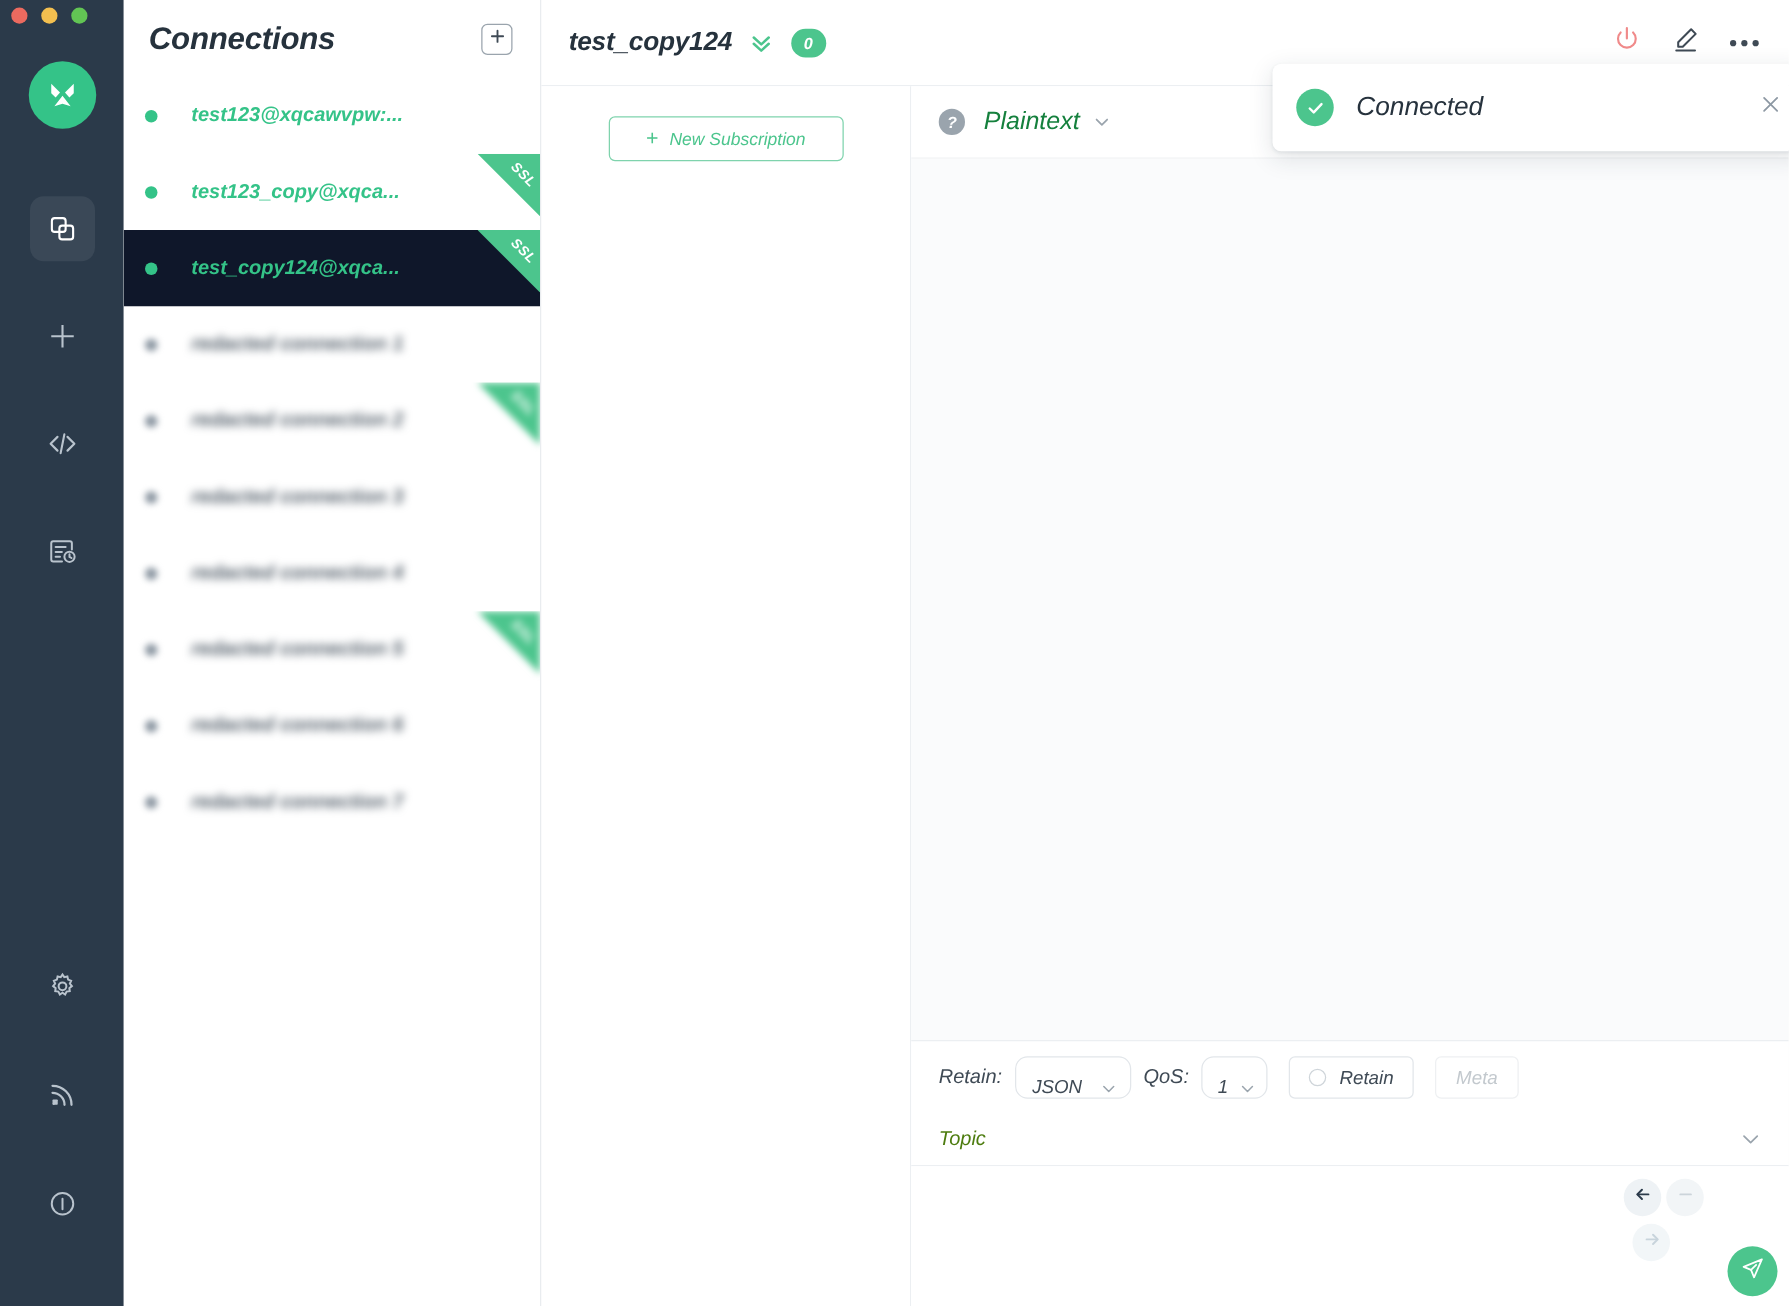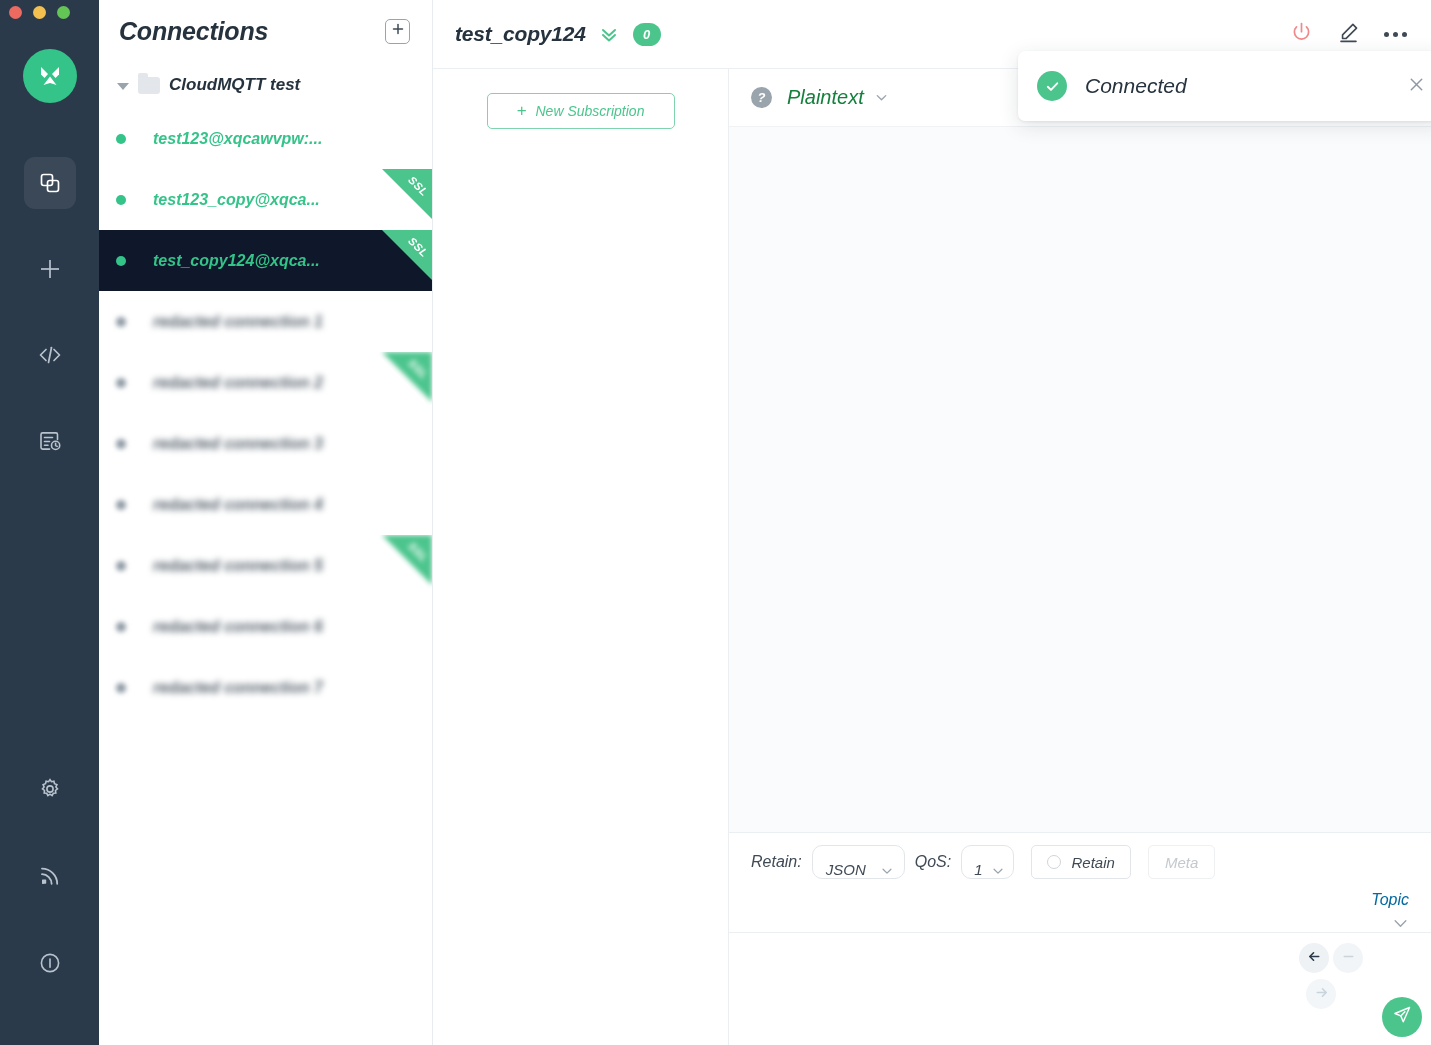--- a/index.html
+++ b/index.html
@@ -352,26 +352,25 @@
     border-radius: 5px;
     background: #ffffff;
     display: flex; align-items: center;
     padding: 0 16px;
     font-size: 15px;
     color: #c3c9ce;
     margin-left: 7px;
   }
   .pub-topic {
     height: 42px;
-    display: flex; align-items: flex-end;
+    display: flex; align-items: center;
     padding: 0 22px 0 22px;
     border-bottom: 1px solid #eceff2;
-    color: #0369a1;
+    color: #4d7c0f;
     font-size: 16px;
-    flex-direction: column;
   }
   .pub-topic .t { flex: 1 1 auto; }
   .pub-editor {
     height: 112px;
     position: relative;
     background: #ffffff;
   }
   .navpad {
     position: absolute;
     right: 56px; top: 10px;
@@ -523,25 +522,20 @@
       <div class="add-btn">
         <span>
           <svg width="14" height="14" viewBox="0 0 14 14" fill="none" stroke="currentColor" stroke-width="1.5" stroke-linecap="round">
             <line x1="7" y1="2.5" x2="7" y2="11.5"></line>
               <line x1="2.5" y1="7" x2="11.5" y2="7"></line>
           </svg>
         </span>
       </div>
     </div>
 
-    <div class="group-row">
-      <span class="caret"></span>
-      <span class="folder"></span>
-      <span class="group-label">CloudMQTT test</span>
-    </div>
 
     <div id="conn-list">
         <div class="conn-item">
           <span class="conn-dot"></span>
           <span class="conn-name">test123@xqcawvpw:...</span>
         </div>
         <div class="conn-item">
           <span class="conn-dot"></span>
           <span class="conn-name">test123_copy@xqca...</span>
           <span class="ssl-flag">

